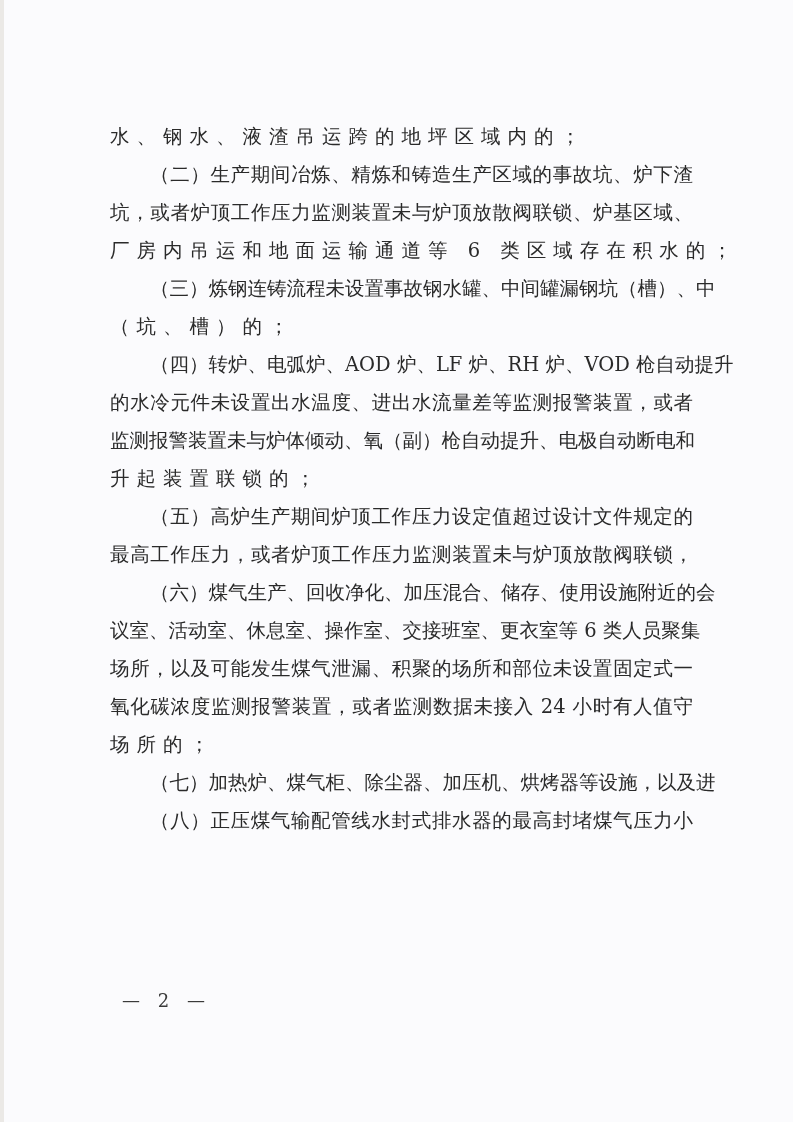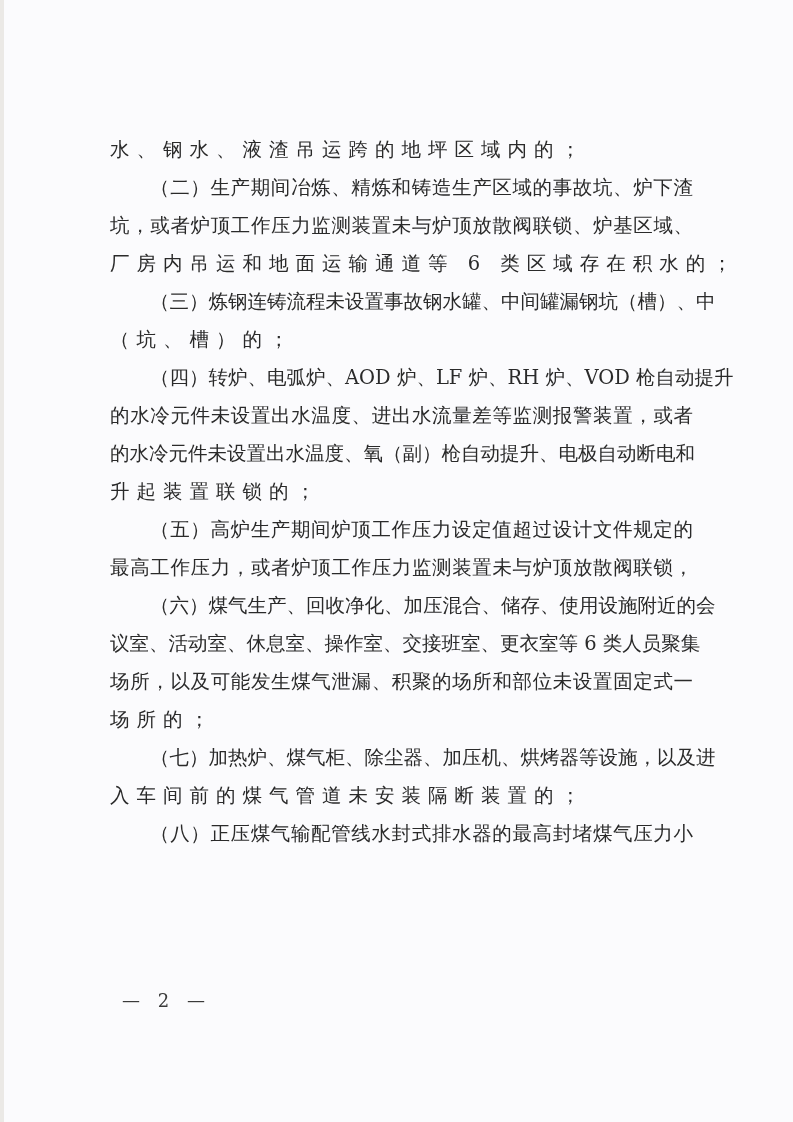--- a/index.html
+++ b/index.html
@@ -10,21 +10,21 @@
     overflow: hidden;
     font-family: "DejaVu Serif", "Liberation Serif", serif;
     color: #2a2a2a;
   }
   .scan-edge {
     position: absolute; left: 0; top: 0; width: 4px; height: 1122px;
     background: #ebe9e6;
   }
   .page {
     position: absolute;
-    left: 110px; top: 131px;
+    left: 110px; top: 118px;
     width: 583px;
   }
   .line {
     height: 38px;
     line-height: 38px;
     font-size: 19.5px;
     white-space: nowrap;
     text-align: justify;
     text-align-last: justify;
     letter-spacing: 0px;
@@ -60,39 +60,39 @@
   </div>
 
   <div>
     <div class="line indent">（三）炼钢连铸流程未设置事故钢水罐、中间罐漏钢坑（槽）、中</div>
     <div class="line last">（坑、槽）的；</div>
   </div>
 
   <div>
     <div class="line indent">（四）转炉、电弧炉、AOD 炉、LF 炉、RH 炉、VOD 枪自动提升</div>
     <div class="line">的水冷元件未设置出水温度、进出水流量差等监测报警装置，或者</div>
-    <div class="line">的水冷元件未设置出水温度、氧（副）枪自动提升、电极自动断电和</div>
+    <div class="line">监测报警装置未与炉体倾动、氧（副）枪自动提升、电极自动断电和</div>
     <div class="line last">升起装置联锁的；</div>
   </div>
 
   <div>
     <div class="line indent">（五）高炉生产期间炉顶工作压力设定值超过设计文件规定的</div>
     <div class="line">最高工作压力，或者炉顶工作压力监测装置未与炉顶放散阀联锁，</div>
   </div>
 
   <div>
     <div class="line indent">（六）煤气生产、回收净化、加压混合、储存、使用设施附近的会</div>
     <div class="line">议室、活动室、休息室、操作室、交接班室、更衣室等 6 类人员聚集</div>
     <div class="line">场所，以及可能发生煤气泄漏、积聚的场所和部位未设置固定式一</div>
+    <div class="line">氧化碳浓度监测报警装置，或者监测数据未接入 24 小时有人值守</div>
     <div class="line last">场所的；</div>
   </div>
 
   <div>
     <div class="line indent">（七）加热炉、煤气柜、除尘器、加压机、烘烤器等设施，以及进</div>
-    <div class="line last">入车间前的煤气管道未安装隔断装置的；</div>
   </div>
 
   <div>
     <div class="line indent">（八）正压煤气输配管线水封式排水器的最高封堵煤气压力小</div>
   </div>
 
 </div>
 
 <div class="footer">— 2 —</div>
 

